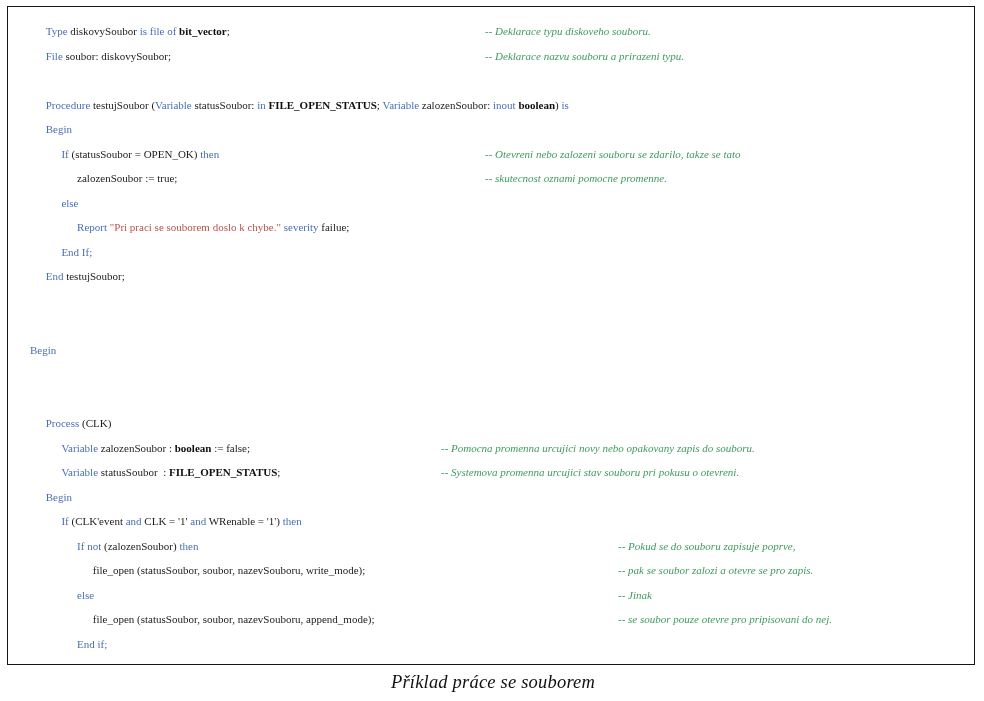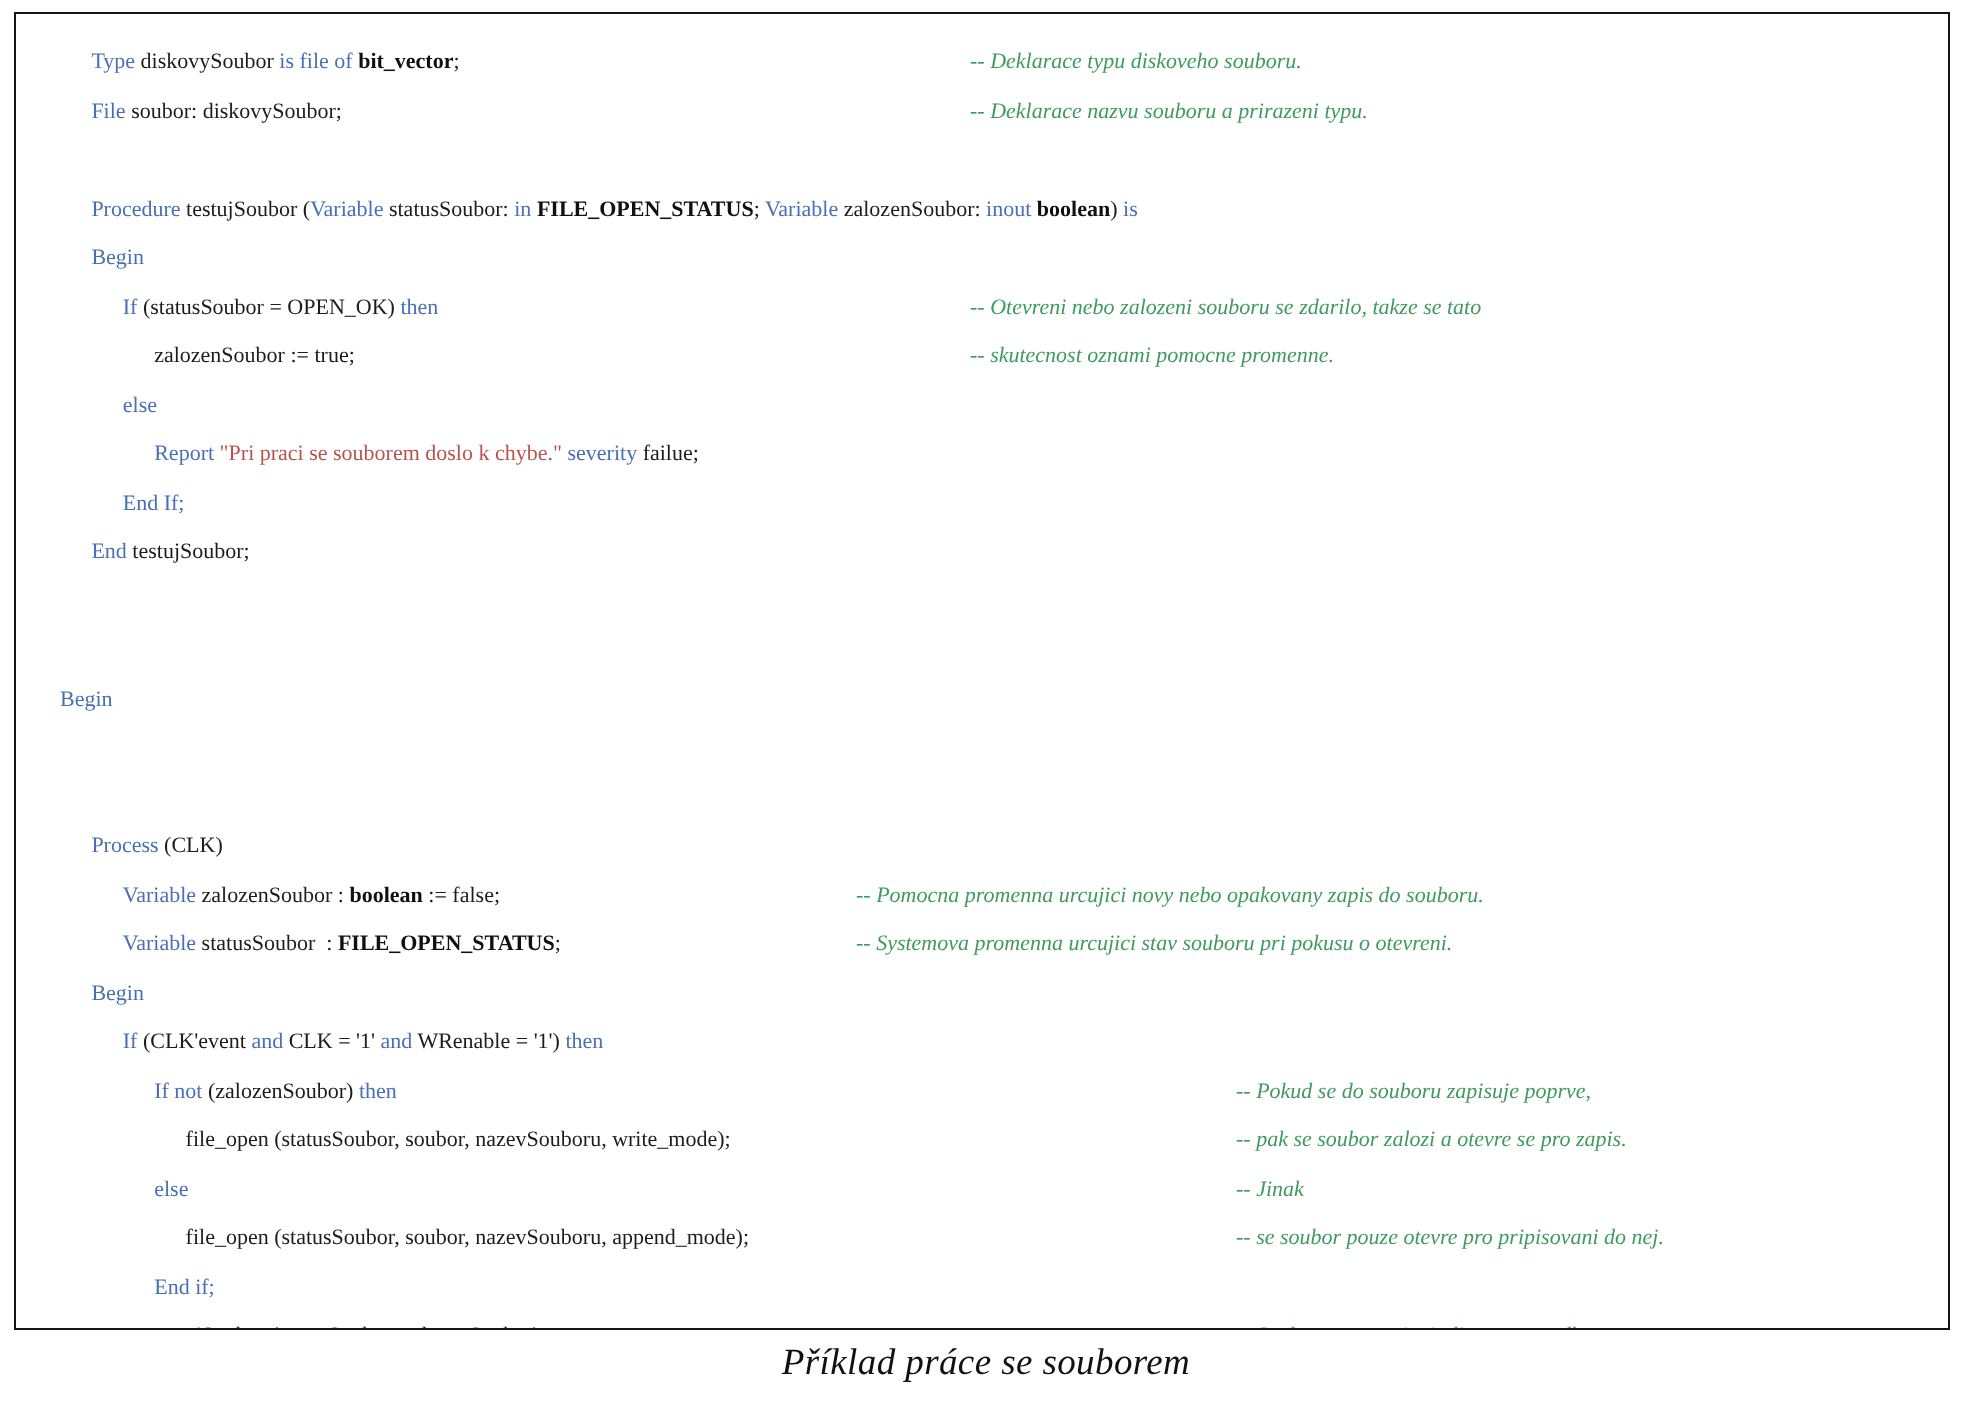--- a/index.html
+++ b/index.html
@@ -64,21 +64,21 @@
 
   
   .cmt {
     position: absolute;
     top: 0;
     color: #3f9a5f;
     font-style: italic;
     white-space: pre;
   }
   .cmt-a { left: 433px; margin-left: 44px; }   
-  .cmt-b { left: 420px; }   
+  .cmt-b { left: 433px; }   
   .cmt-c { left: 610px; }   
 
   
   #caption {
     position: absolute;
     left: 1px;
     top: 672px;
     width: 984px;
     text-align: center;
     font-family: "Liberation Serif", "DejaVu Serif", serif;

